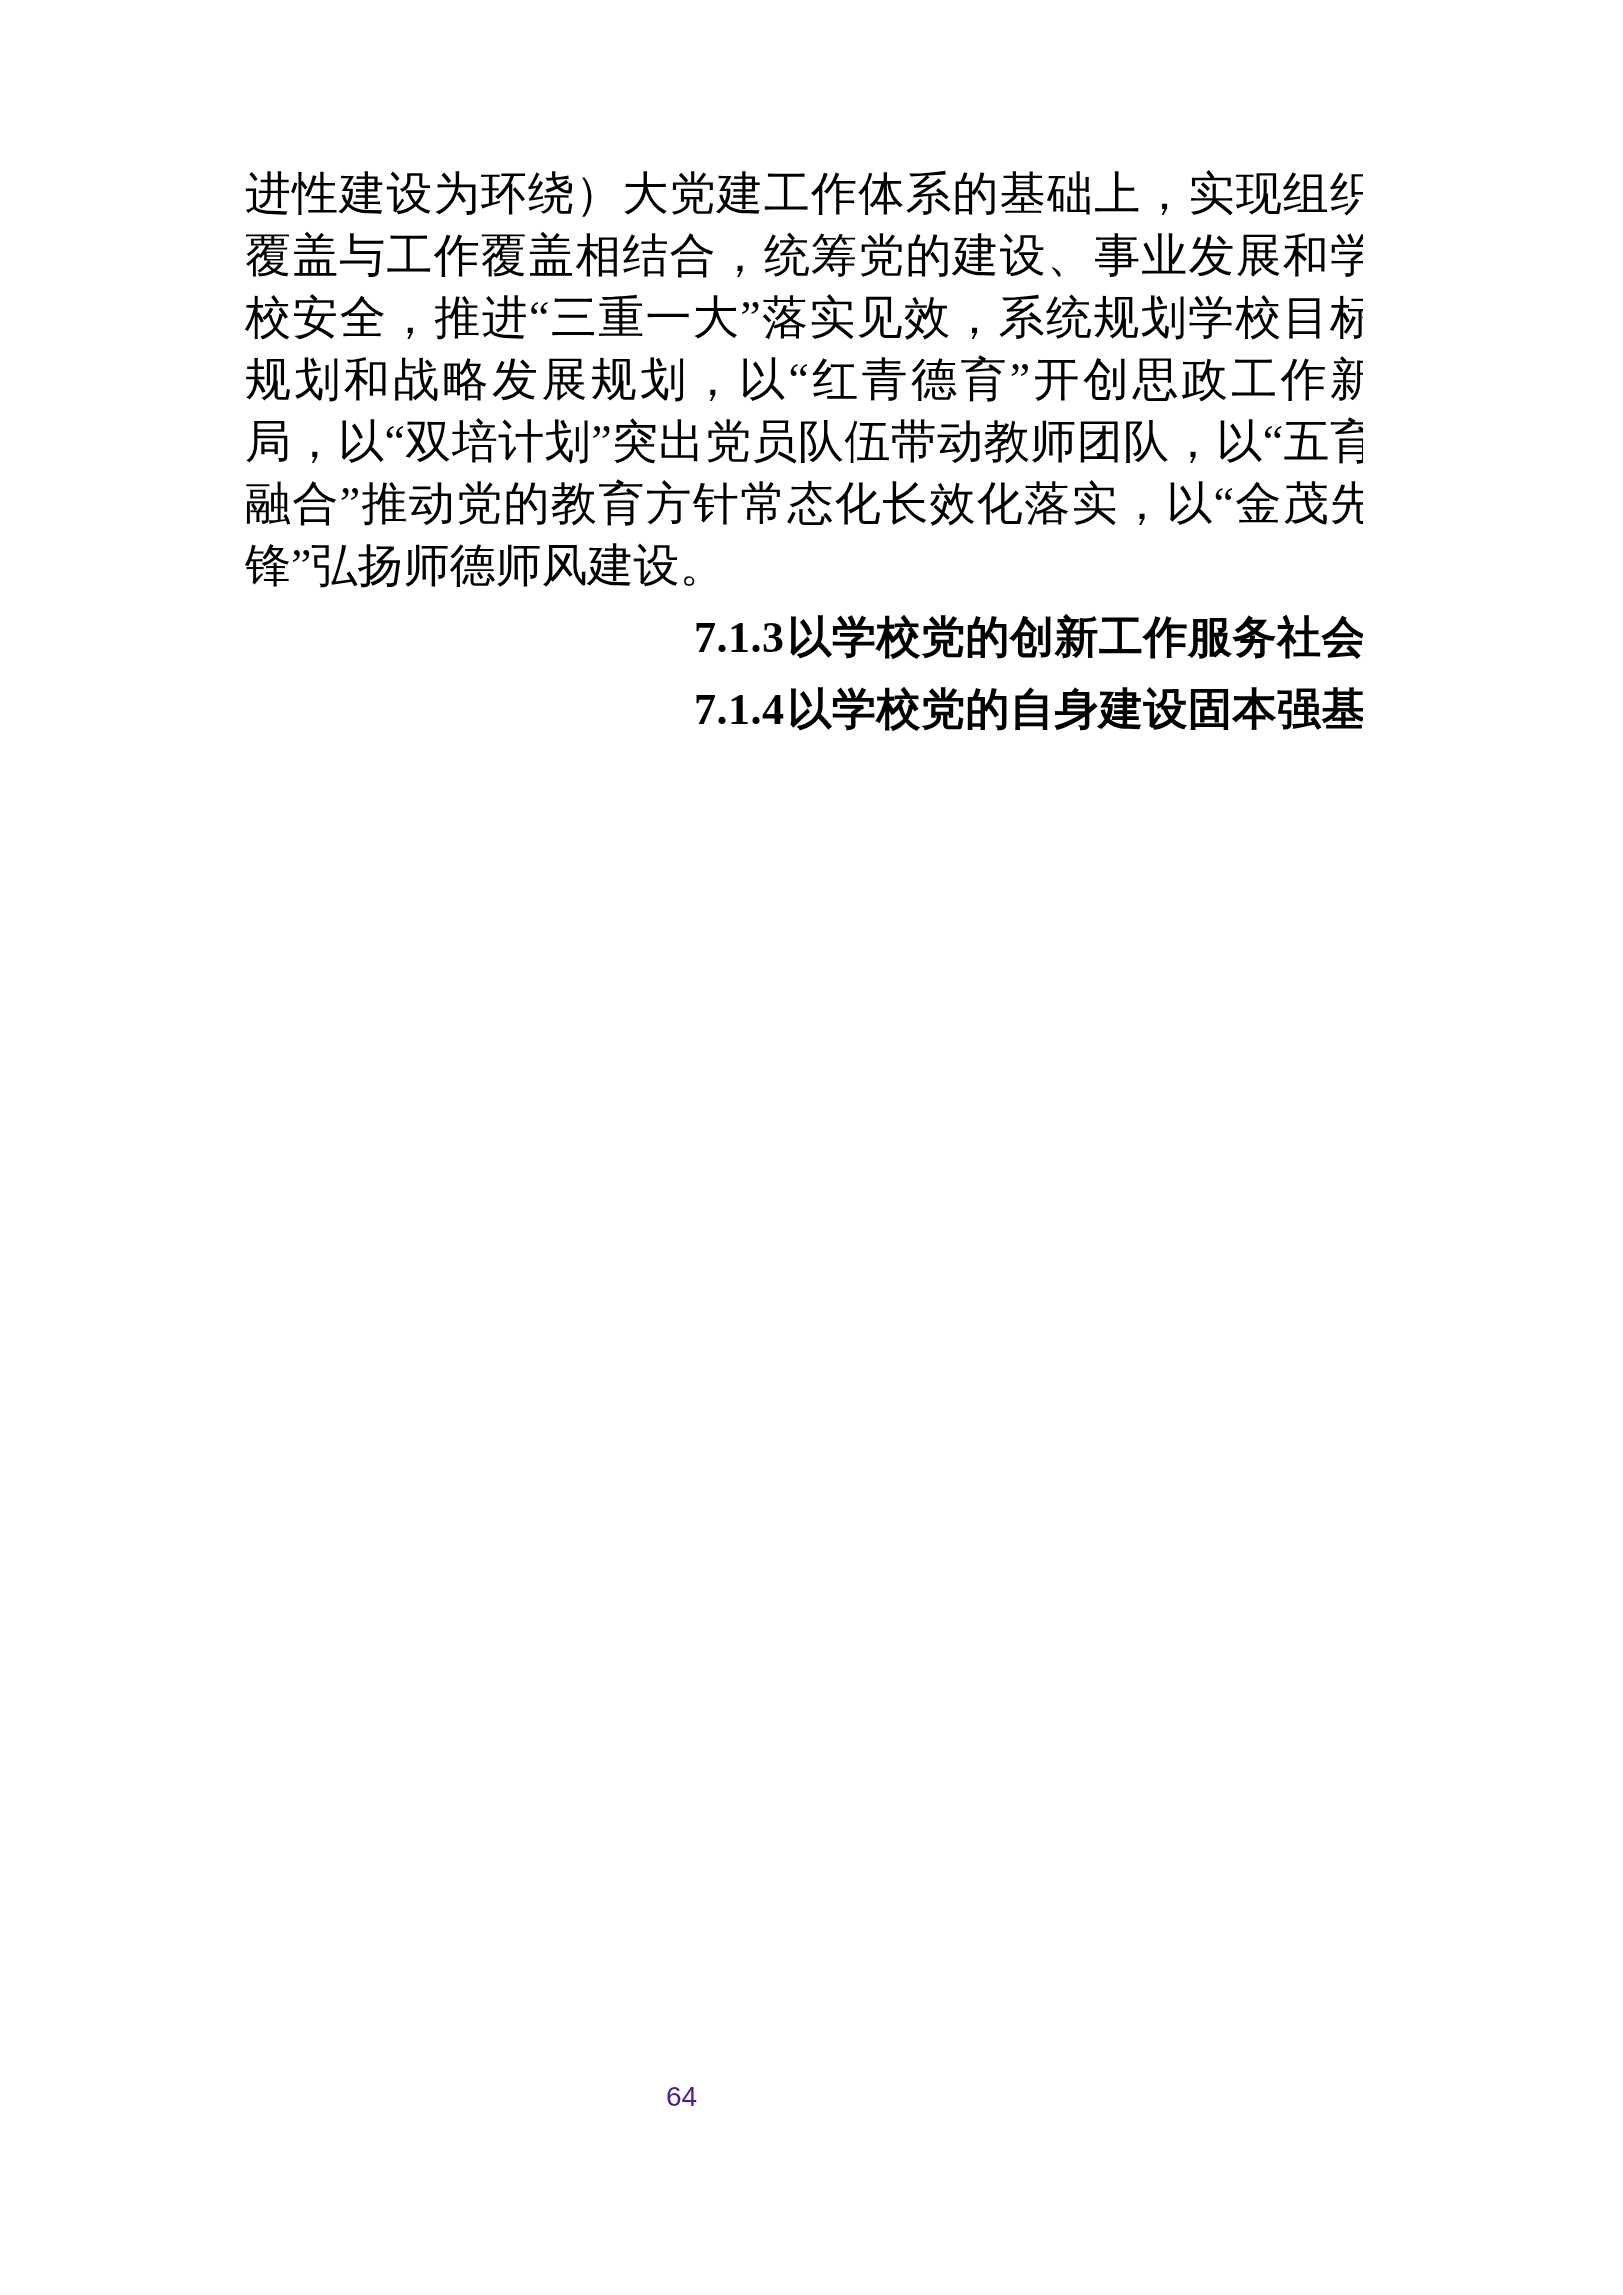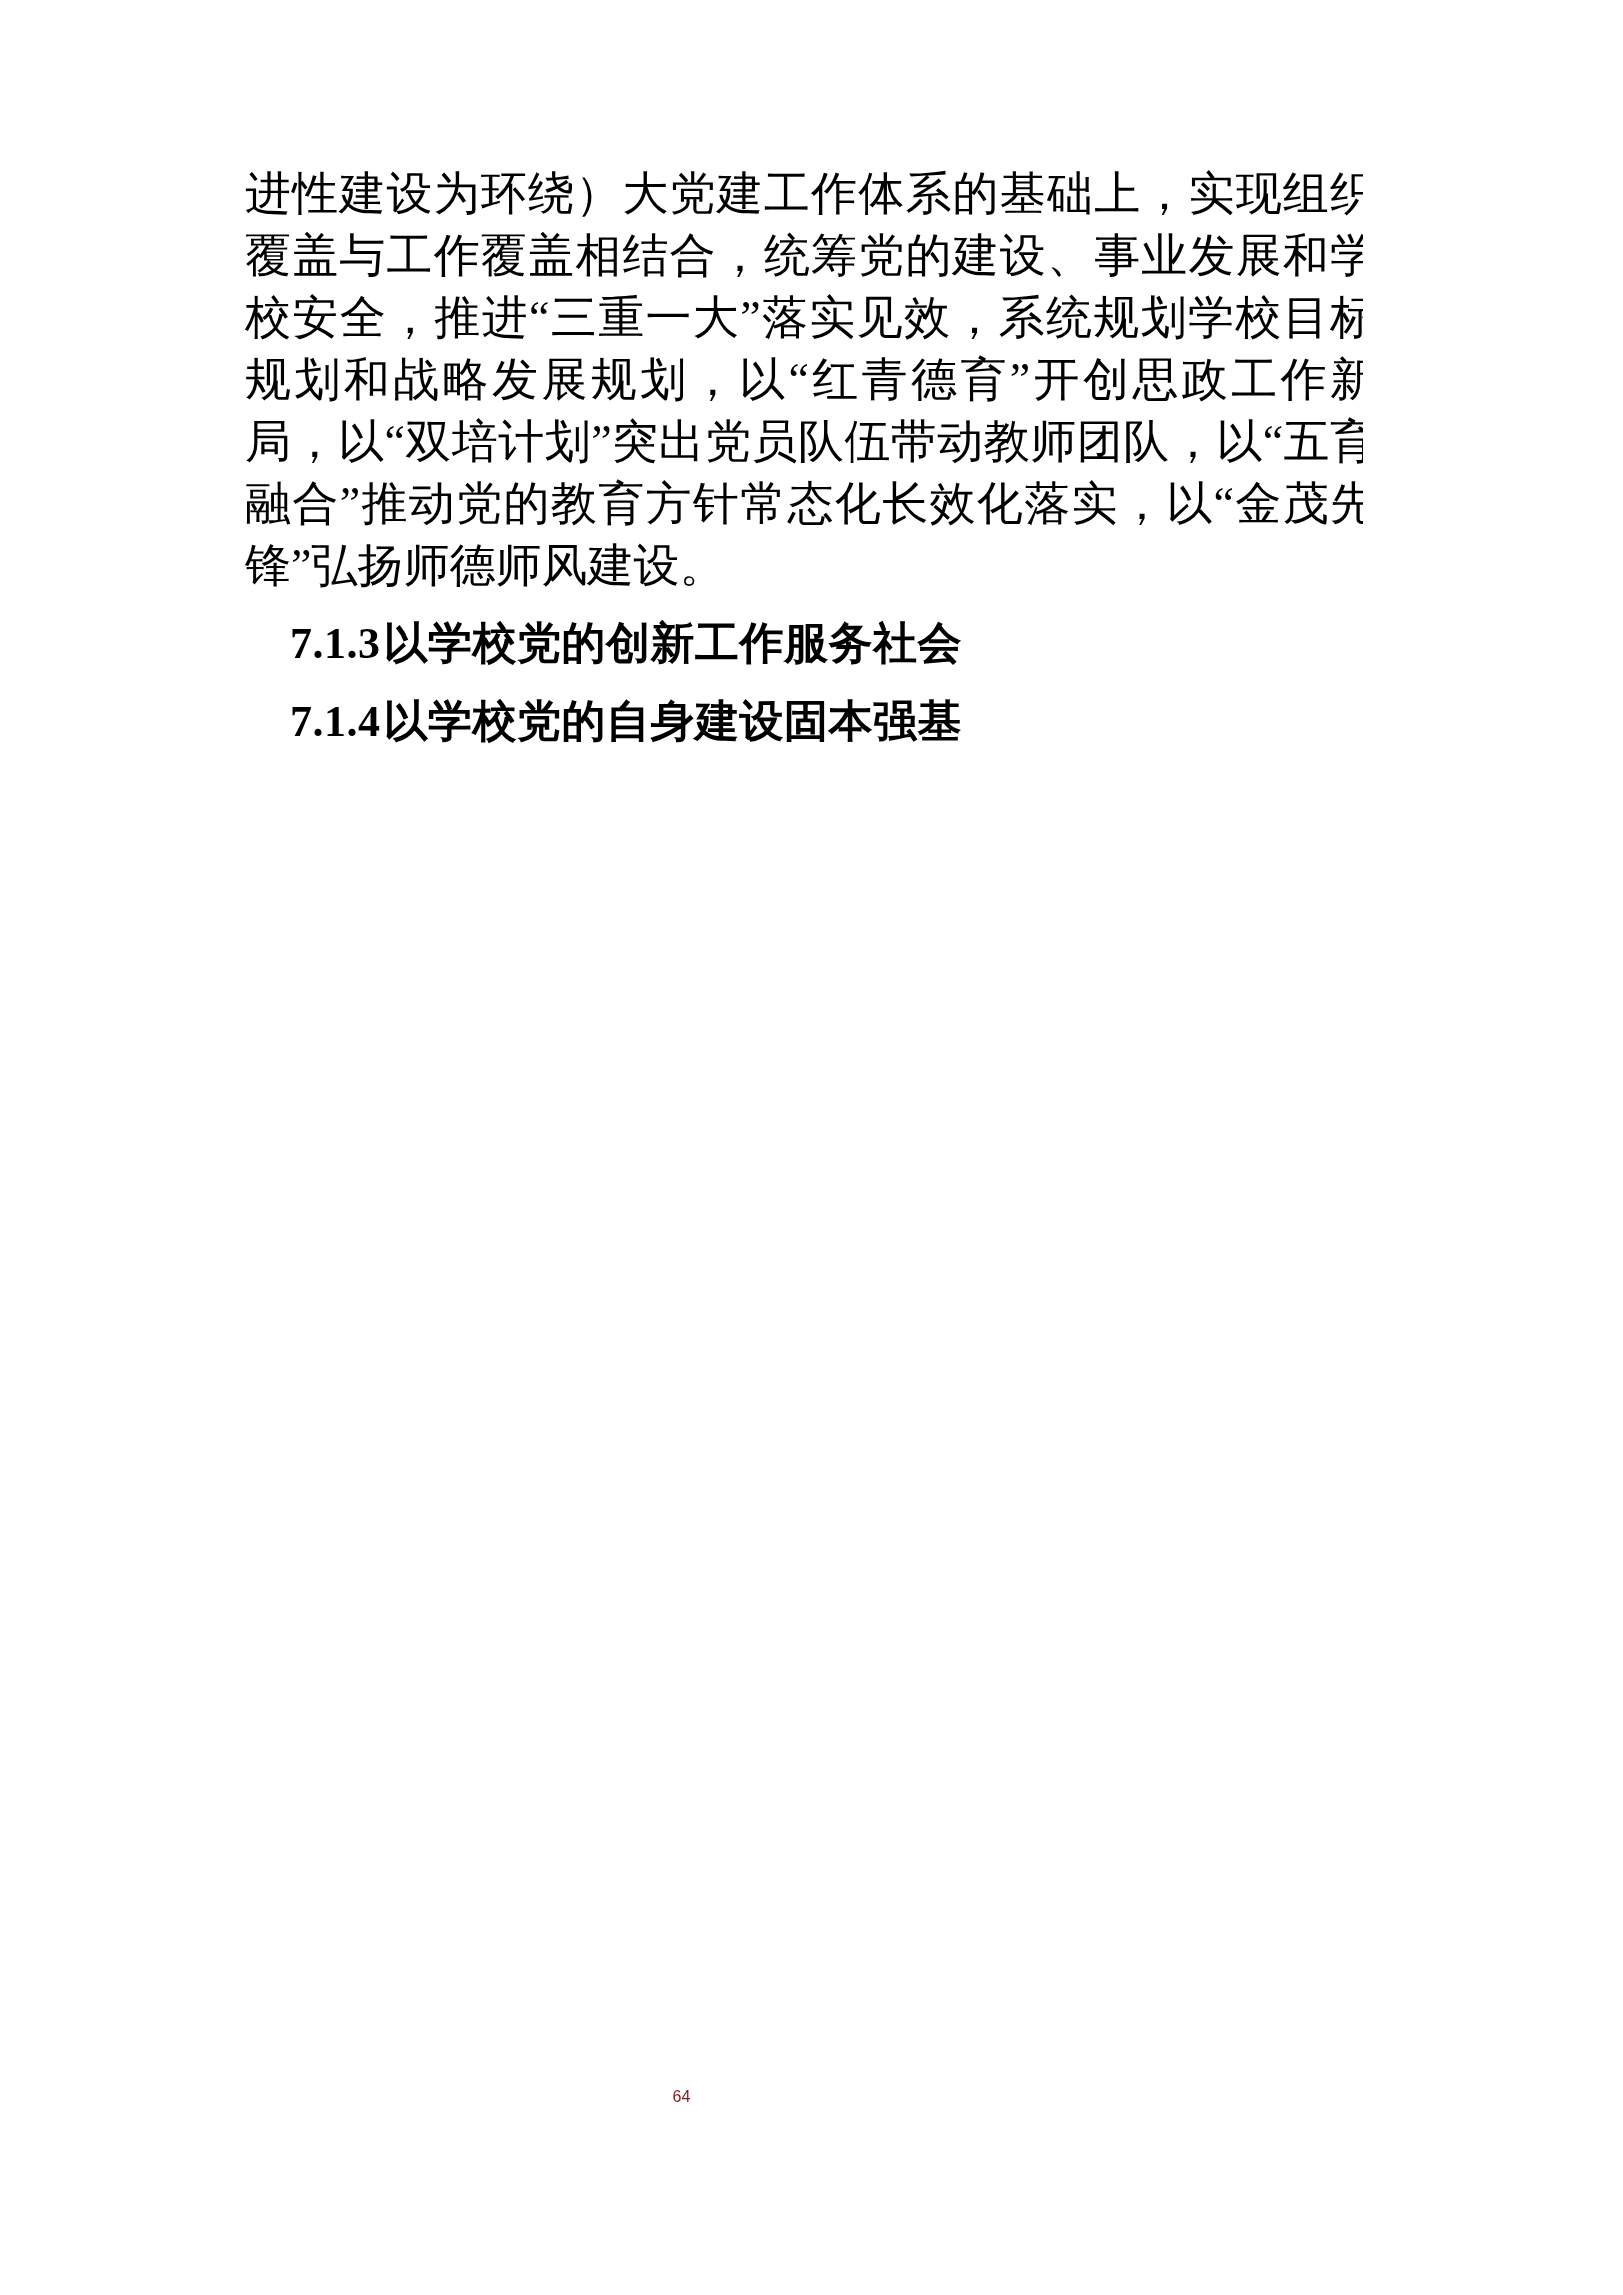--- a/index.html
+++ b/index.html
@@ -49,41 +49,41 @@
     text-indent: 0;
   }
 
   
   .heading {
     font-family: "Liberation Serif", "DejaVu Serif", serif;
     font-size: 44px;
     line-height: 62px;
     font-weight: bold;
     text-indent: 29px;
-    margin: 16px;
-    text-align: left;
+    margin: 10px;
+    text-align: right;
     letter-spacing: 0.5px;
   }
 
   .heading .num {
     letter-spacing: 0.5px;
     padding-right: 3.1px;
   }
 
   
   .page-number {
     position: absolute;
     left: 0;
     right: 0;
     top: 2085px;
     text-align: center;
     font-family: "Liberation Sans", "DejaVu Sans", sans-serif;
-    font-size: 16px;
+    font-size: 28px;
     line-height: 24.5px;
-    color: #7f1d1d;
+    color: #4c1d95;
   }
 </style>
 </head>
 <body>
 
 <div class="page">
 
   <div class="content">
 
     <p class="para cont">进性建设为环绕）大党建工作体系的基础上，实现组织覆盖与工作覆盖相结合，统筹党的建设、事业发展和学校安全，推进“三重一大”落实见效，系统规划学校目标规划和战略发展规划，以“红青德育”开创思政工作新局，以“双培计划”突出党员队伍带动教师团队，以“五育融合”推动党的教育方针常态化长效化落实，以“金茂先锋”弘扬师德师风建设。</p>

